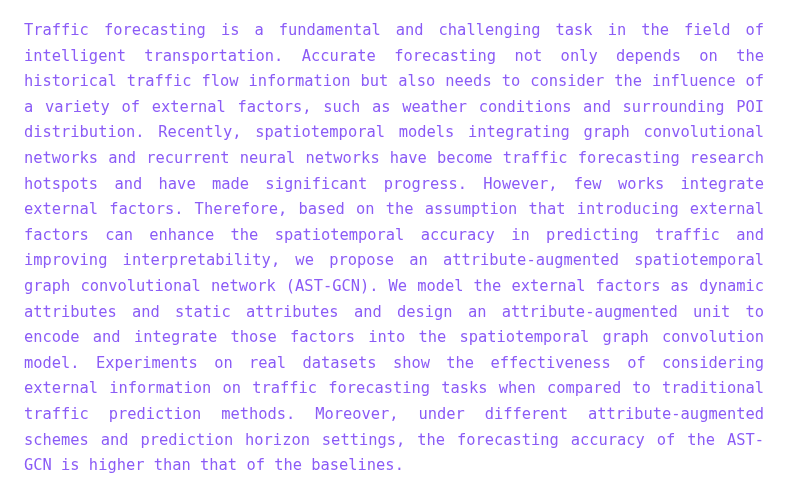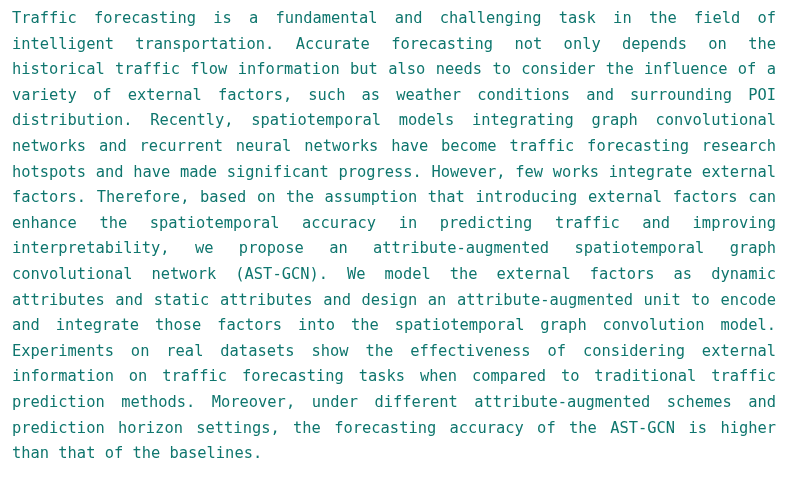--- a/index.html
+++ b/index.html
@@ -12,22 +12,22 @@
     height: 497px;
     overflow: hidden;
     font-family: "DejaVu Sans Mono", monospace;
   }
   #abstract-block {
     box-sizing: border-box;
     width: 788px;
     padding: 6px 12px 0 12px;
   }
   #abstract-text {
-    margin: 0;
-    color: #0f766e;
+    margin: 12px;
+    color: #8b5cf6;
     font-family: "DejaVu Sans Mono", monospace;
     font-size: 15.4px;
     line-height: 25.6px;
     text-align: justify;
     text-justify: inter-word;
     letter-spacing: 0px;
     word-spacing: 0px;
     white-space: normal;
     hyphens: none;
   }

